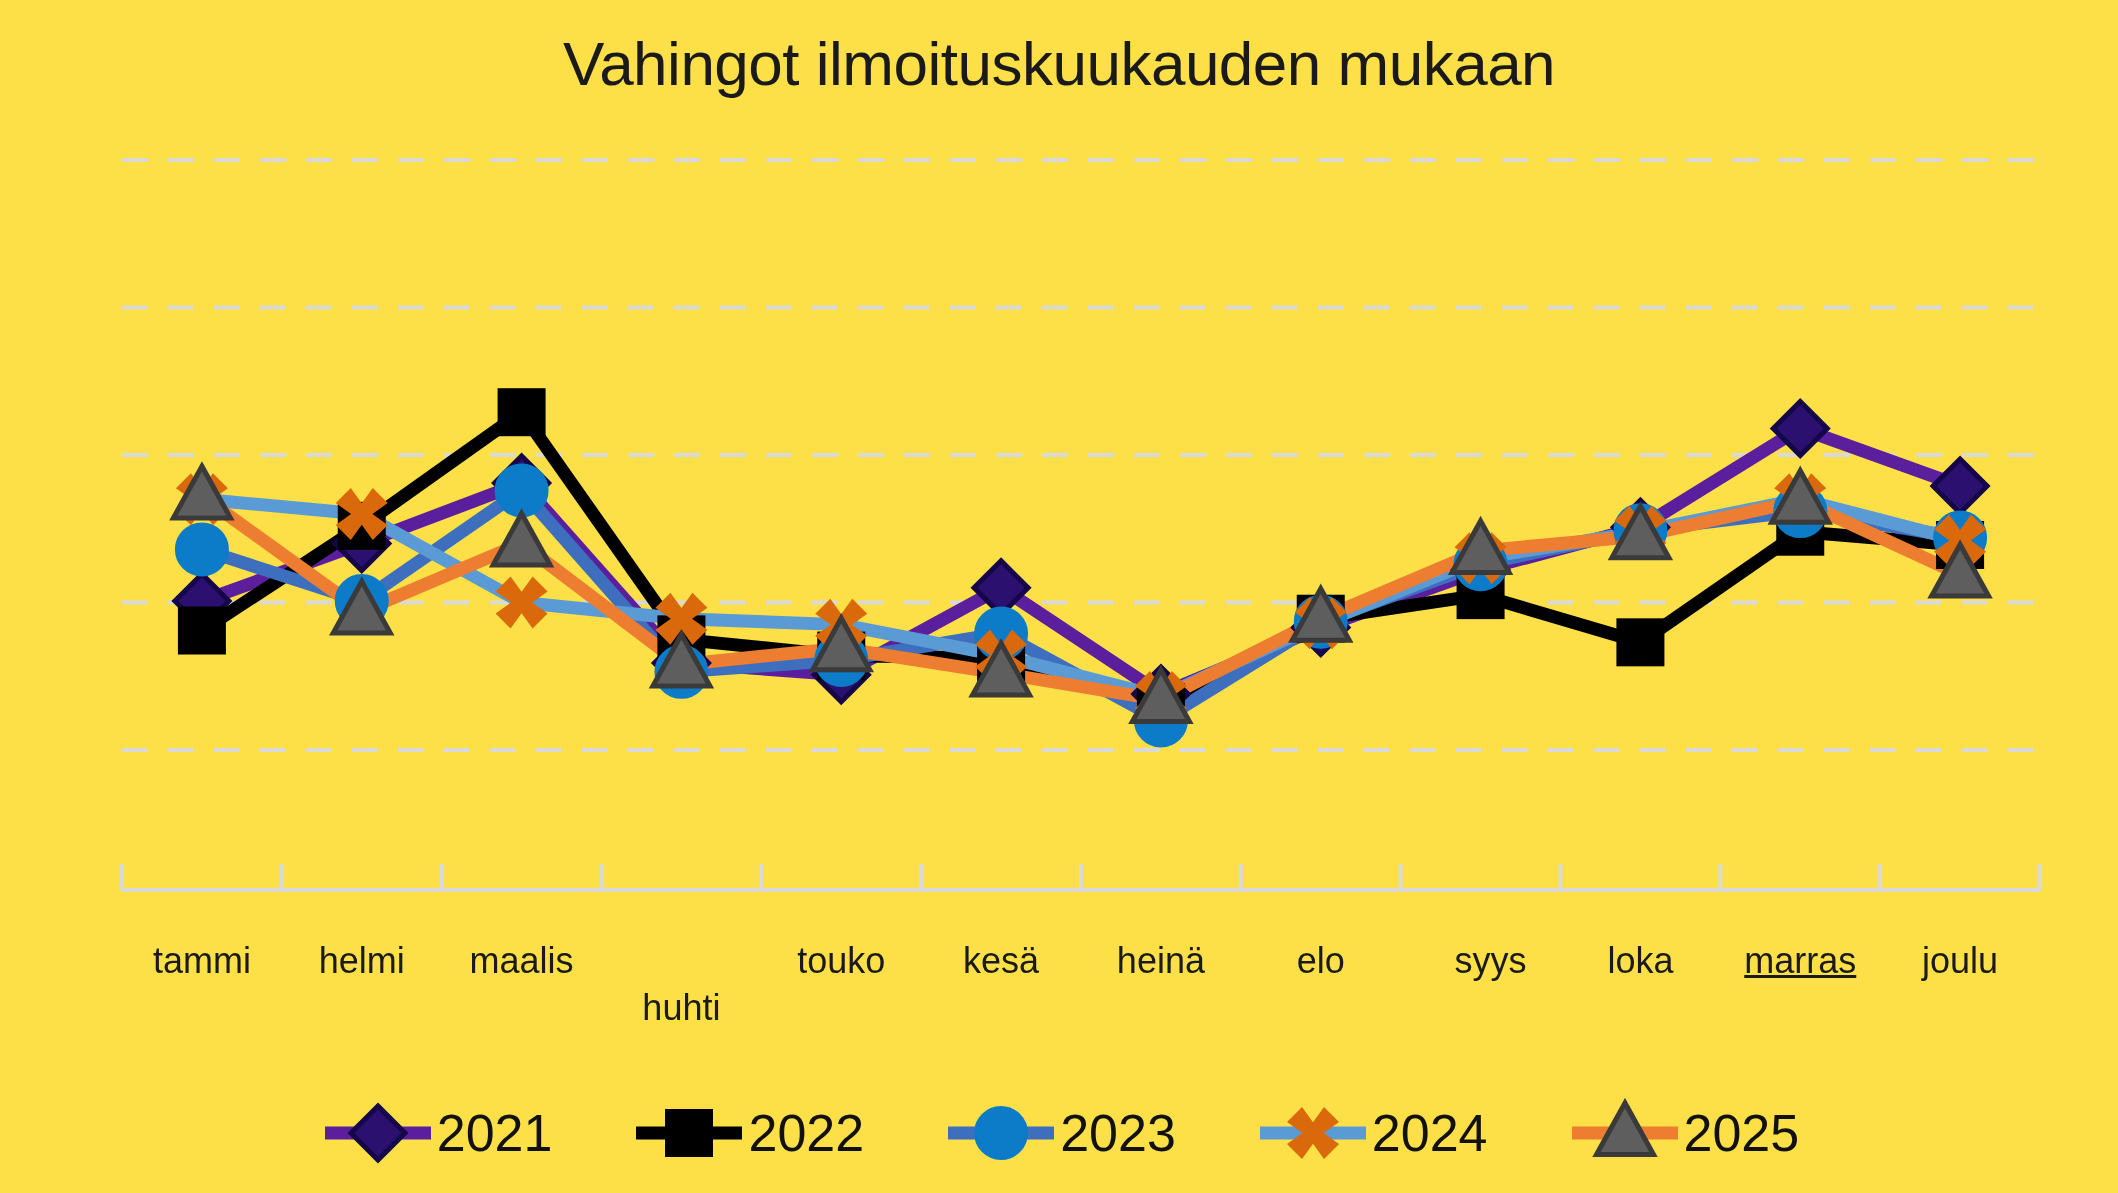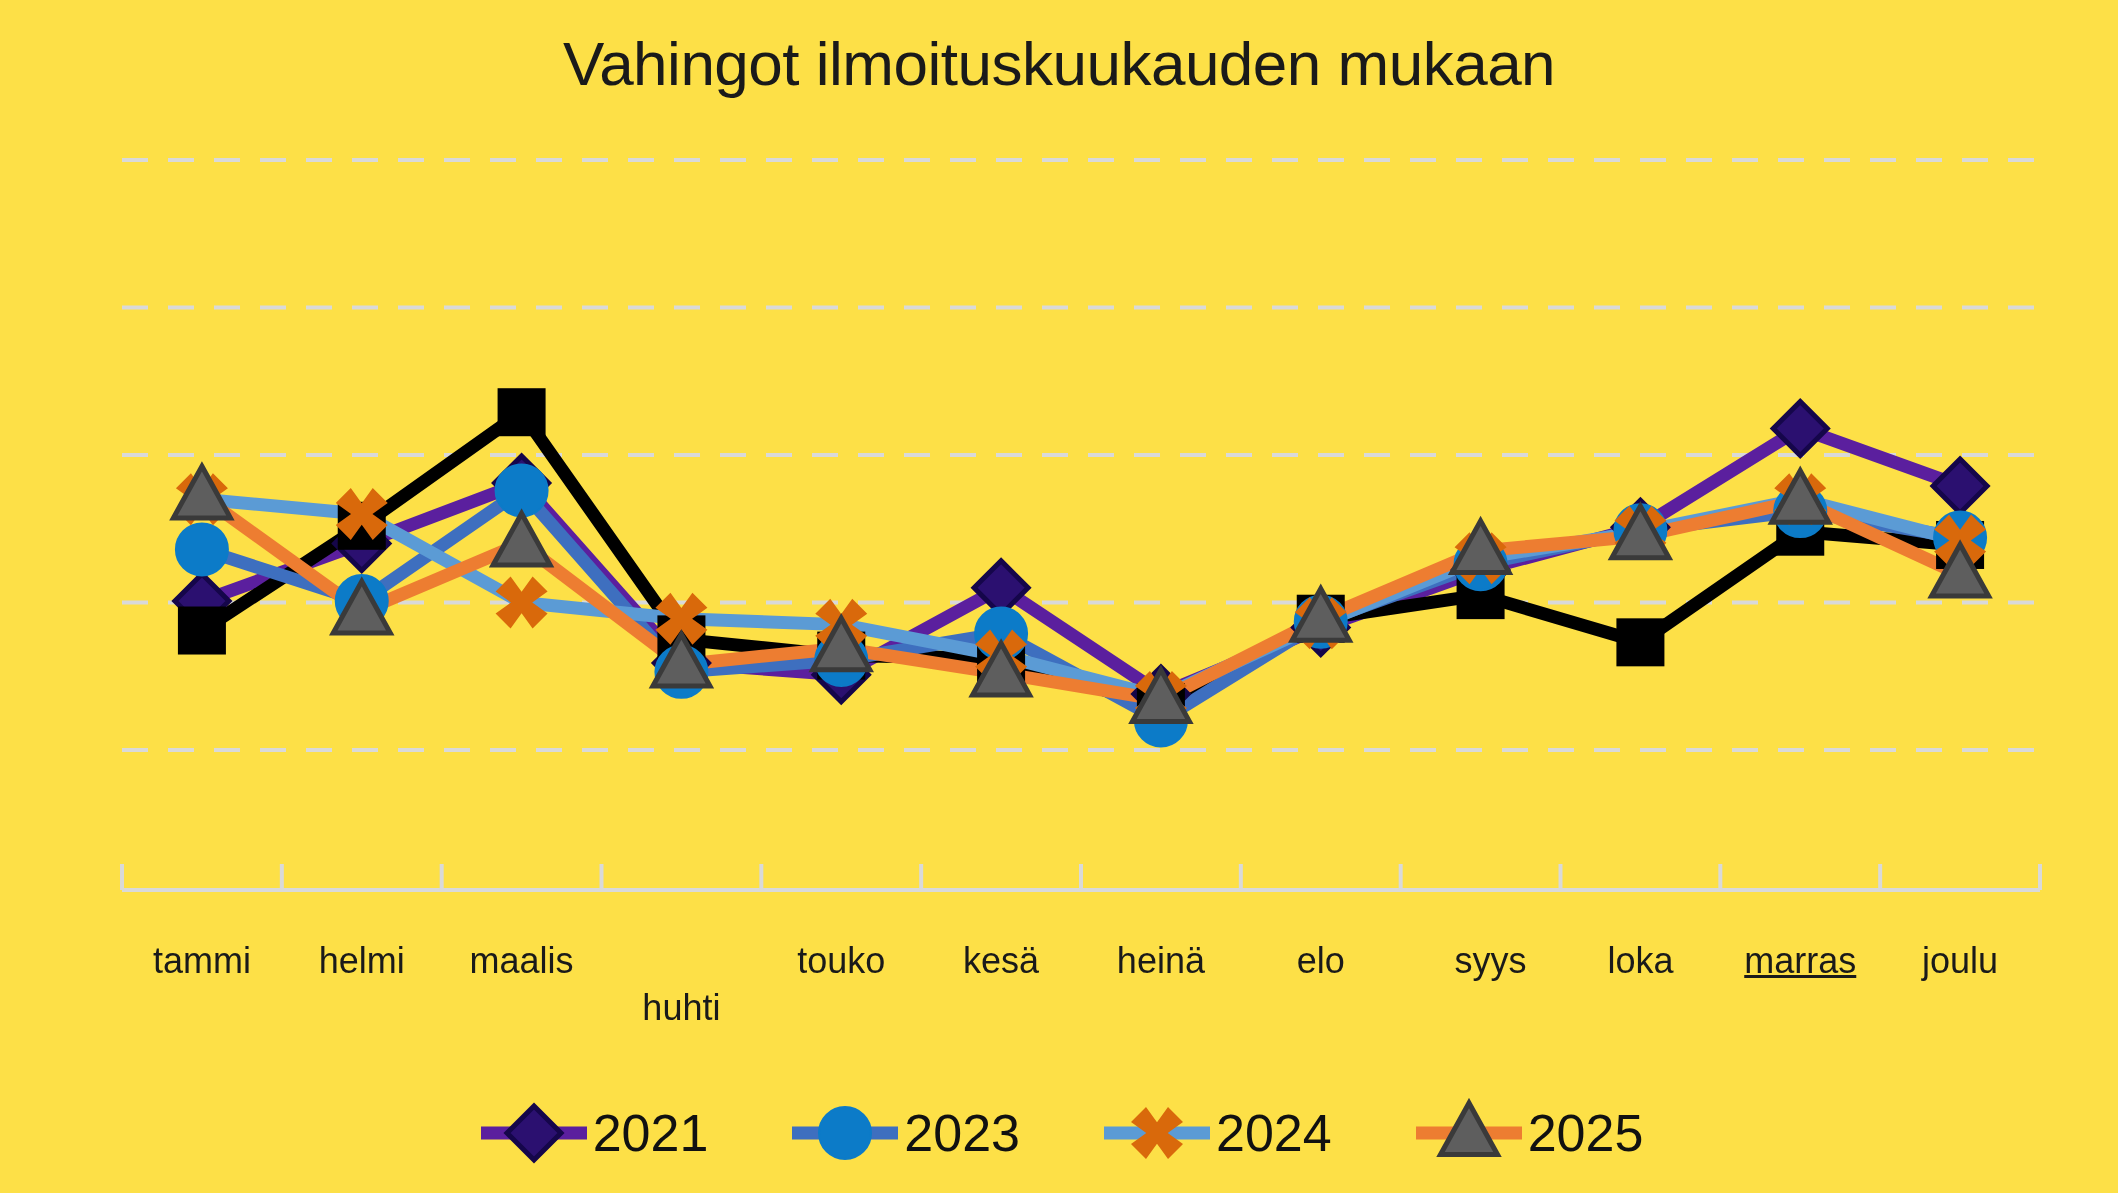--- a/index.html
+++ b/index.html
@@ -328,20 +328,29 @@
         <svg width="118" height="70" class="legend-swatch">
           <line x1="6" x2="112" y1="35" y2="35" stroke="#5B1F9E" stroke-width="13"></line>
           <g>
             <polygon points="59,8 86,35 59,62 32,35" fill="#2B1070" stroke="#15064A" stroke-width="5"></polygon>
           </g>
         </svg>
         <span class="legend-label">2021</span>
       </div>
       <div class="legend-item">
         <svg width="118" height="70" class="legend-swatch">
+          <line x1="6" x2="112" y1="35" y2="35" stroke="#000000" stroke-width="13"></line>
+          <g>
+            <rect x="36" y="12" width="46" height="46" fill="#000000" stroke="#000000" stroke-width="2"></rect>
+          </g>
+        </svg>
+        <span class="legend-label">2022</span>
+      </div>
+      <div class="legend-item">
+        <svg width="118" height="70" class="legend-swatch">
           <line x1="6" x2="112" y1="35" y2="35" stroke="#3E6FBF" stroke-width="13"></line>
           <g>
             <circle cx="59" cy="35" r="26" fill="#0C7BC8" stroke="#0C7BC8" stroke-width="2"></circle>
           </g>
         </svg>
         <span class="legend-label">2023</span>
       </div>
       <div class="legend-item">
         <svg width="118" height="70" class="legend-swatch">
           <line x1="6" x2="112" y1="35" y2="35" stroke="#5B9BD5" stroke-width="13"></line>

